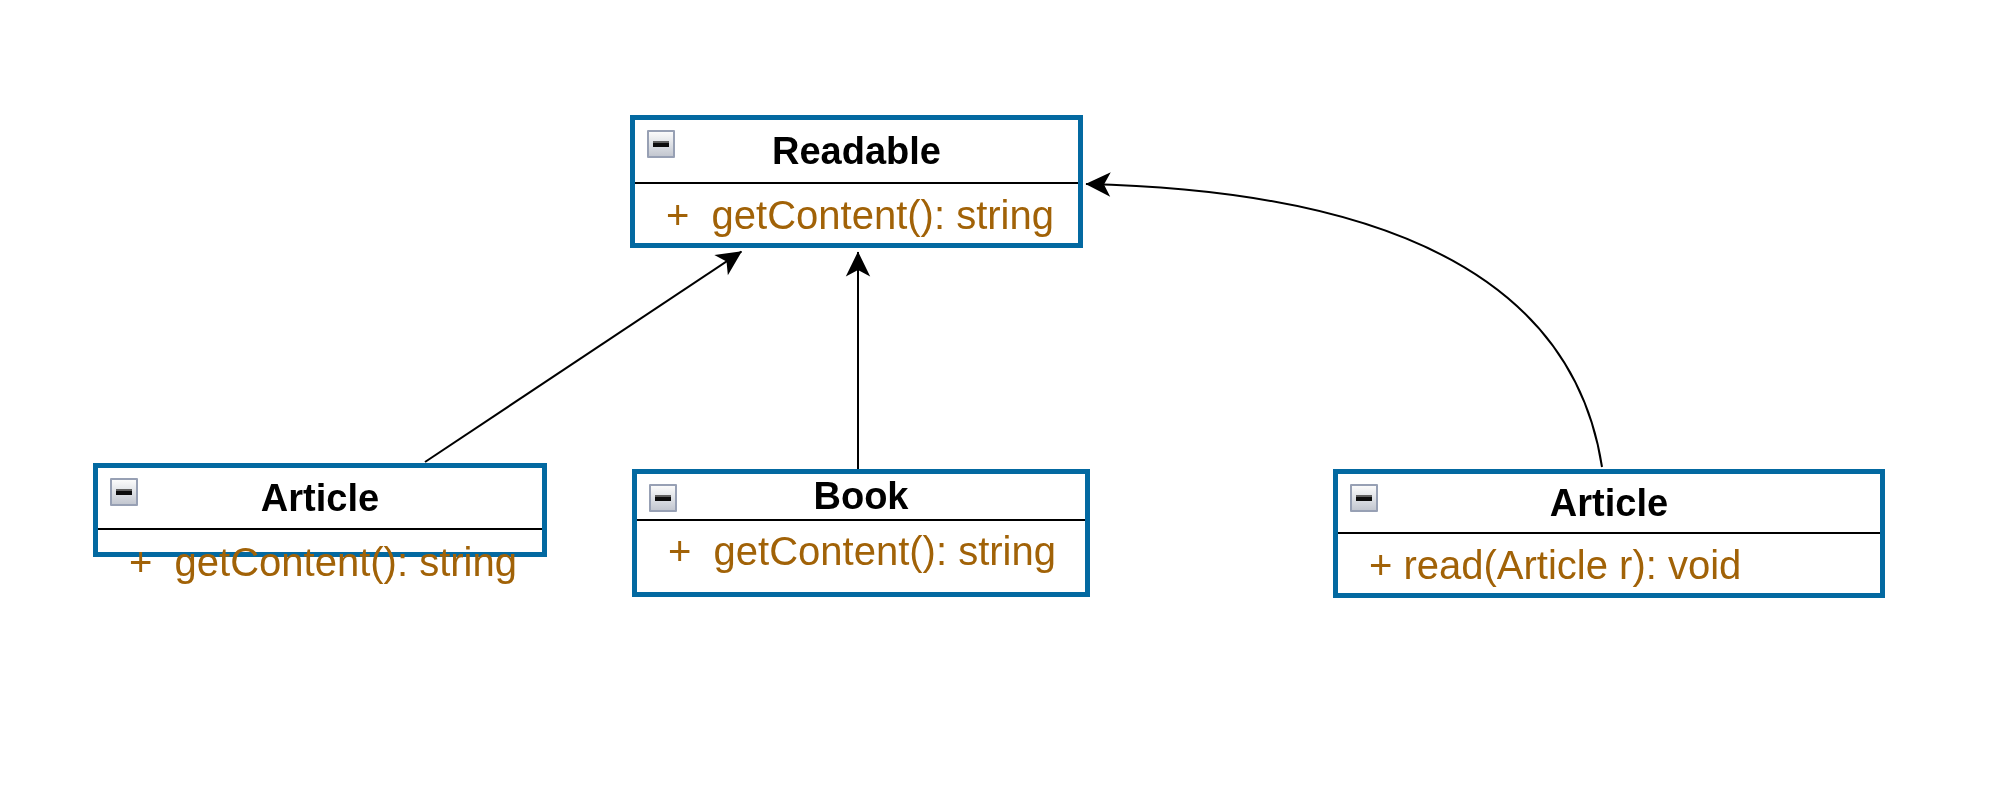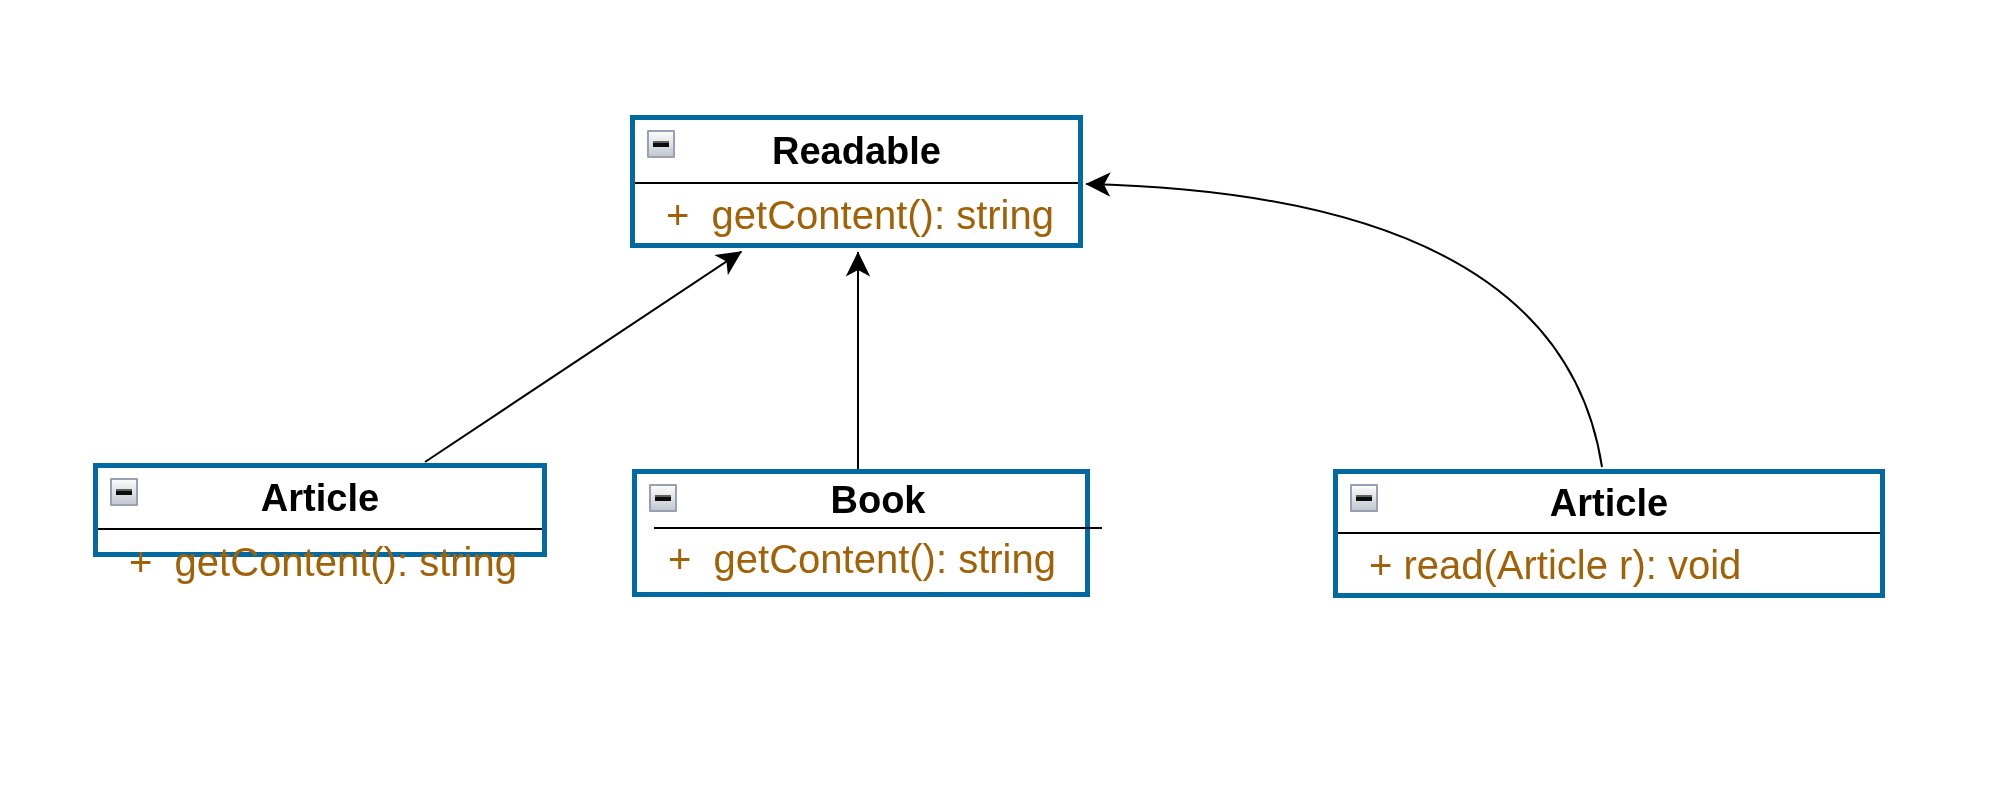--- a/index.html
+++ b/index.html
@@ -18,21 +18,21 @@
 
   #class-readable { left:630px;  top:115px; width:453px; height:133px; }
   #class-readable .uml-header { height:64px; }
   #class-readable .uml-body   { height:63px; }
 
   #class-article  { left:93px;   top:463px; width:454px; height:94px; }
   #class-article .uml-header { height:62px; }
   #class-article .uml-body   { height:64px; }
 
   #class-book     { left:632px;  top:469px; width:458px; height:128px; }
-  #class-book .uml-header { height:55px;margin-left:17px; }
+  #class-book .uml-header { height:47px; }
   #class-book .uml-body   { height:61px; }
 
   #class-reader   { left:1333px; top:469px; width:552px; height:129px; }
   #class-reader .uml-header { height:60px; }
   #class-reader .uml-body   { height:63px; }
 
   .collapse-btn { position:absolute; left:12px; top:10px; width:28px; height:28px;
                   border:2px solid #97a0b4; border-radius:1px;
                   background:linear-gradient(180deg,#fbfbfb 0%,#dcdfe4 55%,#c3c7d0 100%);
                   display:flex; align-items:center; justify-content:center;

